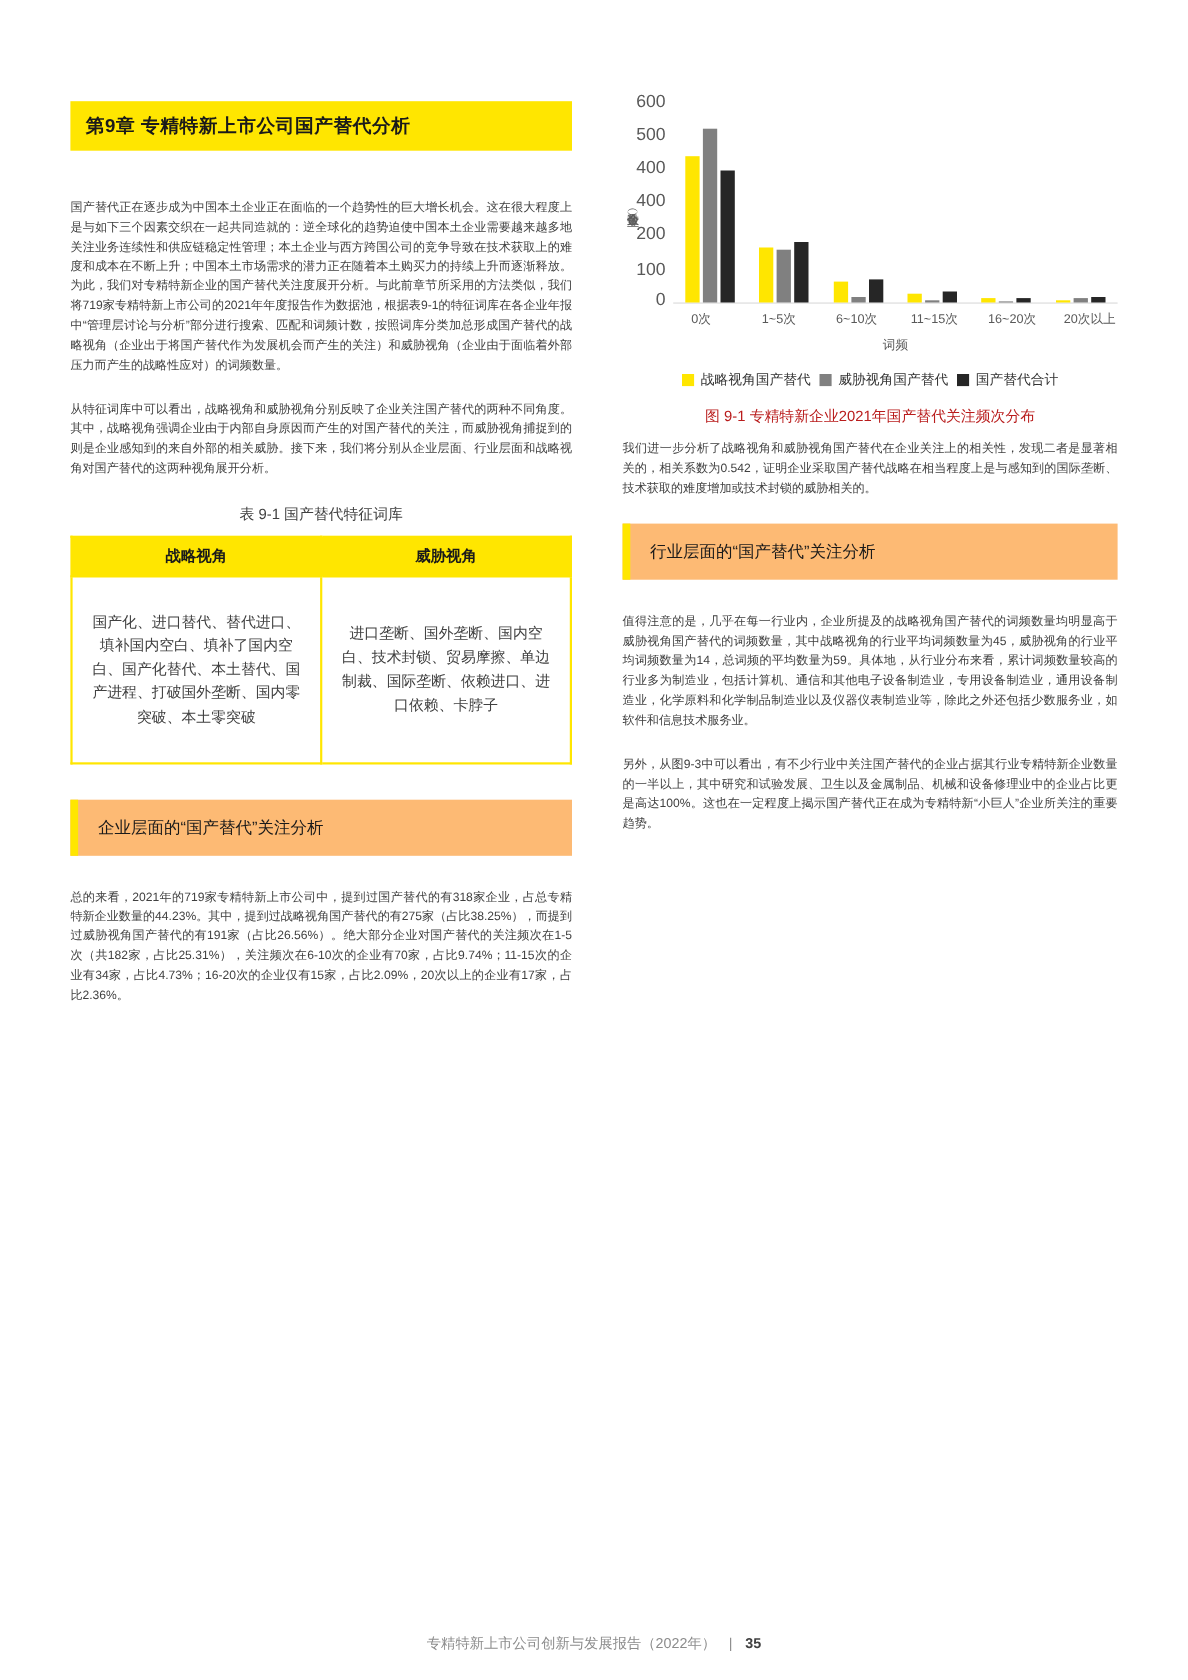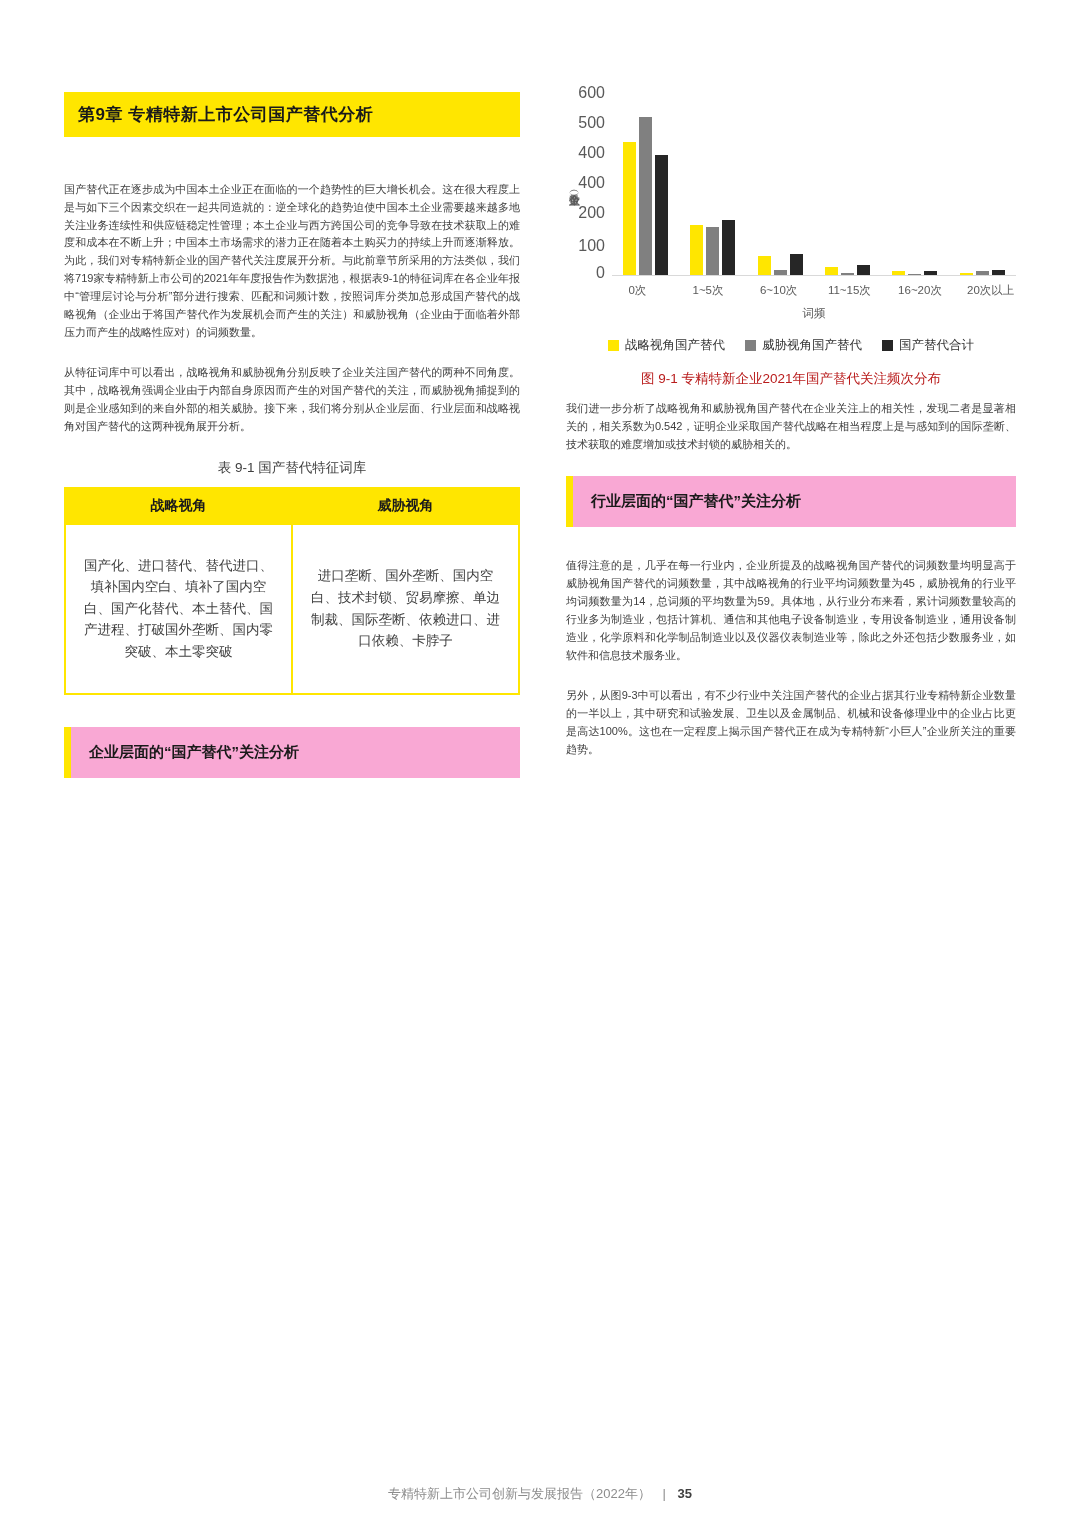--- a/index.html
+++ b/index.html
@@ -24,42 +24,42 @@
   table.feature th {
     background:#FFE600; color:#1a1a1a; font-size:14px; font-weight:bold;
     padding:8px 6px; border:2px solid #FFE600; width:50%;
   }
   table.feature td {
     border:2px solid #FFE600; font-size:13.5px; line-height:1.6; color:#404040;
     padding:30px 13px; text-align:center; vertical-align:middle; width:50%;
   }
 
   .section-heading {
-    background:#f9a8d4; border-left:7px solid #FFE600; font-weight:bold;
+    background:#fdba74; border-left:7px solid #FFE600; font-weight:normal;
     font-size:15px; color:#1a1a1a; padding:16px 18px; margin:30px 0 30px;
   }
   .col-right .section-heading { margin-top:6px; }
 
   
   .chart { margin-top:4px; }
   .chart-flex { display:flex; align-items:flex-start; }
   .ylabel {
     writing-mode:vertical-rl; font-size:11px; color:#595959;
     height:180px; display:flex; align-items:center; justify-content:center; width:16px;
   }
   .yaxis { position:relative; width:30px; height:180px; flex:none; }
   .ytick { position:absolute; right:7px; font-size:16px; color:#595959; line-height:1; }
   .plot-wrap { flex:1; }
   .bars-row { display:flex; height:180px; border-bottom:1px solid #d9d9d9; }
   .bar-group { flex:1; display:flex; justify-content:center; align-items:flex-end; gap:3px; }
   .bar { width:13px; flex:none; }
   .labels-row { display:flex;gap:20px; }
   .bar-label { flex:1; text-align:center; font-size:11.5px; color:#595959; padding-top:7px; }
   .xlabel { text-align:center; font-size:11.5px; color:#595959; margin-top:8px; }
-  .legend { display:flex; justify-content:center; gap:20px; margin-top:16px; font-size:12.5px; color:#333333; }
+  .legend { display:flex; justify-content:center; gap:8px; margin-top:16px; font-size:12.5px; color:#333333; }
   .legend-item { display:flex; align-items:center; gap:6px; }
   .swatch { width:11px; height:11px; display:inline-block; flex:none; }
   .fig-caption { text-align:center; font-size:13.5px; color:#b91c1c; margin:16px 0 12px; }
 
   .footer {
     position:absolute; left:0; right:0; bottom:24px; text-align:center;
     font-size:13px; color:#8c8c8c;
   }
   .footer .sep { margin:0 8px; }
   .footer .pagenum { color:#404040; font-weight:bold; }
@@ -83,20 +83,21 @@
           <th>威胁视角</th>
         </tr>
         <tr>
           <td>国产化、进口替代、替代进口、填补国内空白、填补了国内空白、国产化替代、本土替代、国产进程、打破国外垄断、国内零突破、本土零突破</td>
           <td>进口垄断、国外垄断、国内空白、技术封锁、贸易摩擦、单边制裁、国际垄断、依赖进口、进口依赖、卡脖子</td>
         </tr>
       </tbody>
         </table>
 
       <div class="section-heading">企业层面的“国产替代”关注分析</div>
+      <p class="body">总的来看，2021年的719家专精特新上市公司中，提到过国产替代的有318家企业，占总专精特新企业数量的44.23%。其中，提到过战略视角国产替代的有275家（占比38.25%），而提到过威胁视角国产替代的有191家（占比26.56%）。绝大部分企业对国产替代的关注频次在1-5次（共182家，占比25.31%），关注频次在6-10次的企业有70家，占比9.74%；11-15次的企业有34家，占比4.73%；16-20次的企业仅有15家，占比2.09%，20次以上的企业有17家，占比2.36%。</p>
     </div>
 
     <div class="col-right">
 
       <div class="chart">
         <div class="chart-flex">
           <div class="ylabel">企业数量（个）</div>
           <div class="yaxis" id="yaxis">
               <div class="ytick" style="bottom: -5px;">0</div>
               <div class="ytick" style="bottom: 22px;">100</div>

